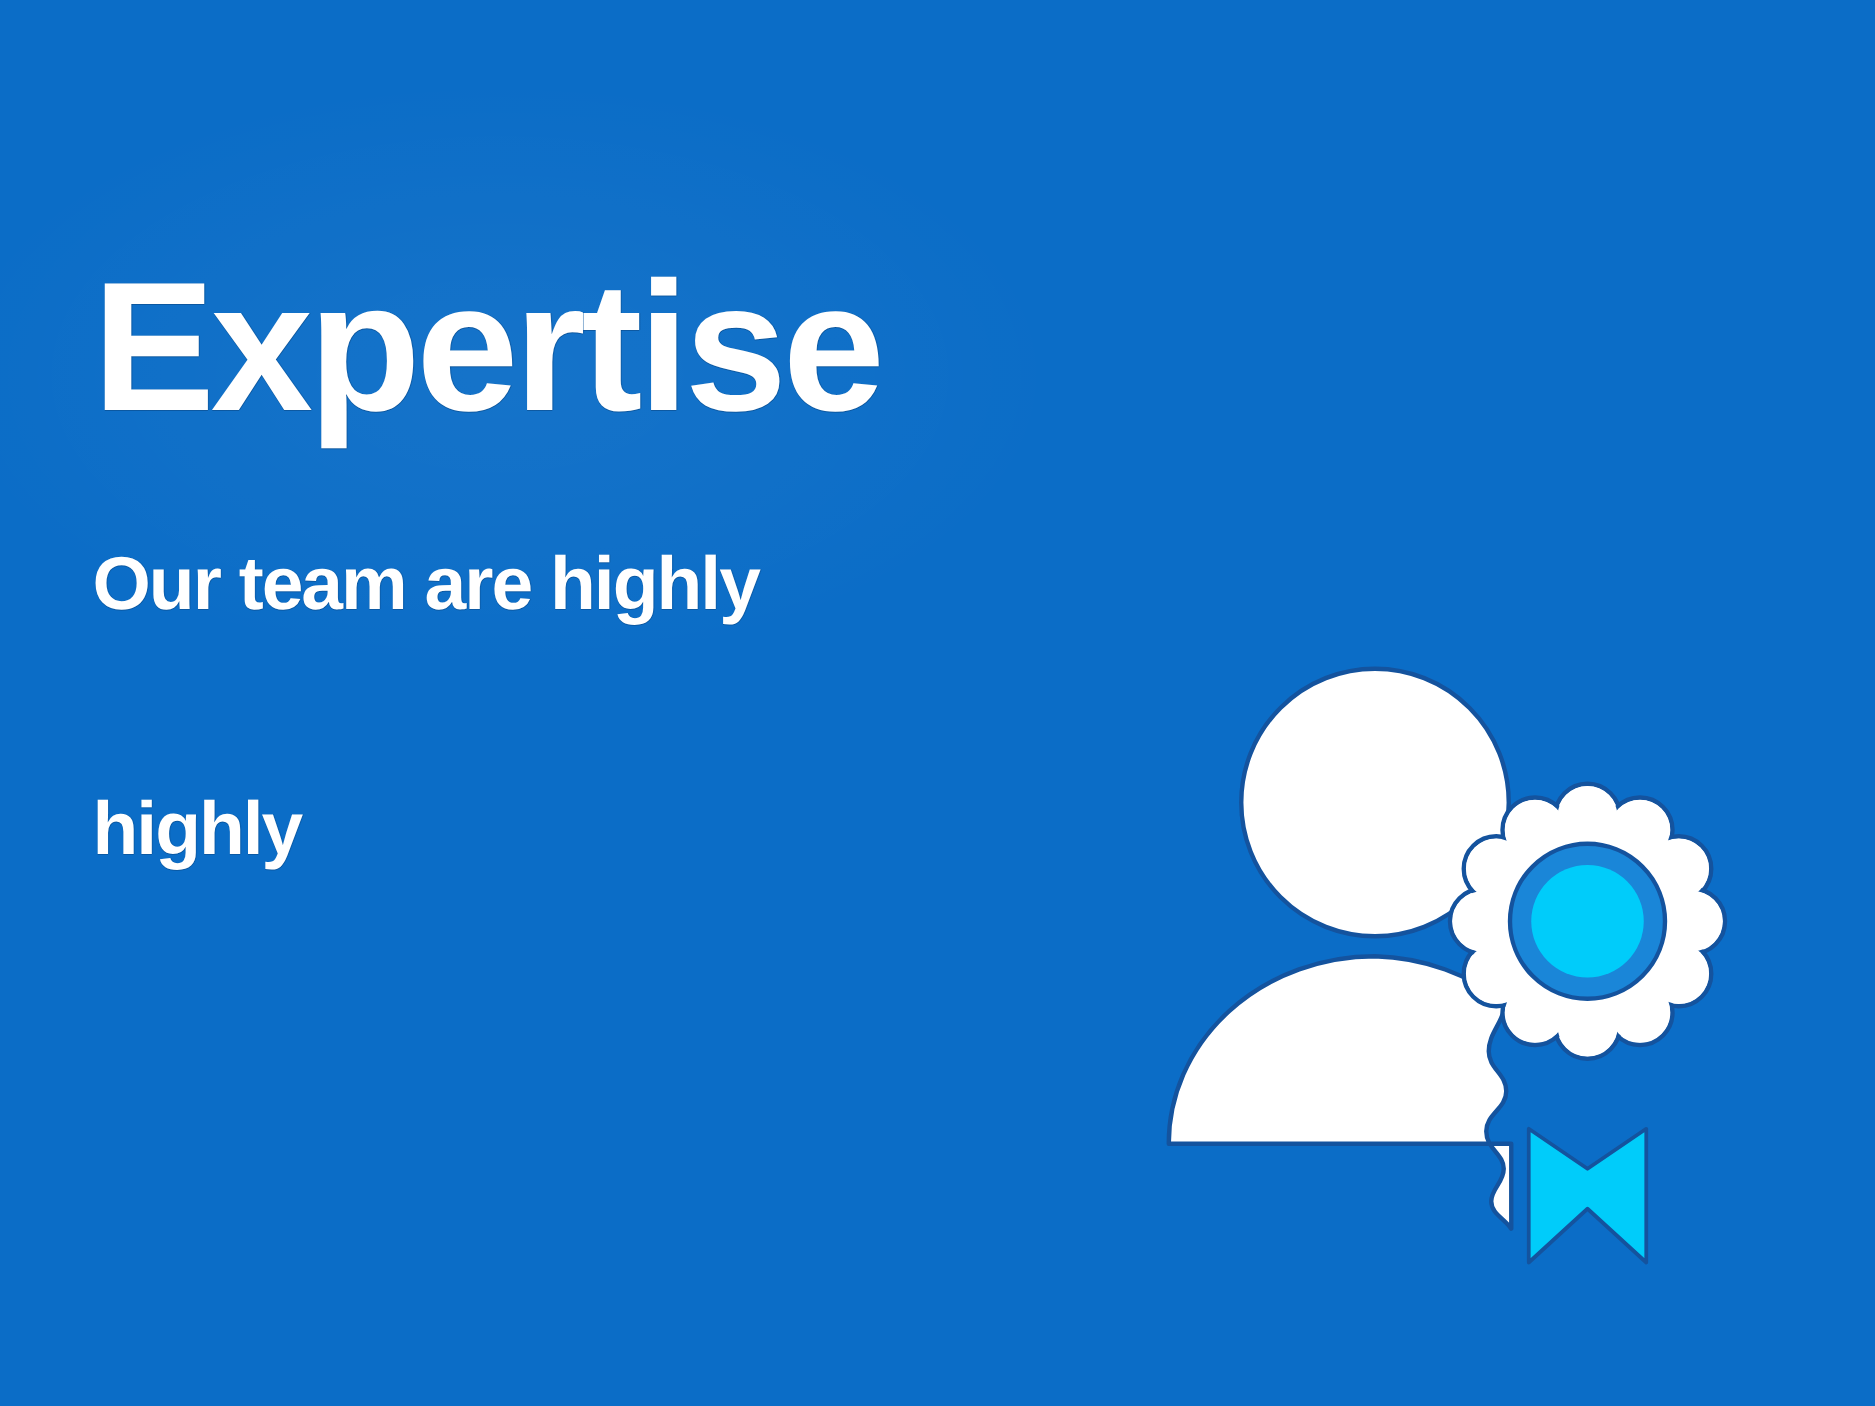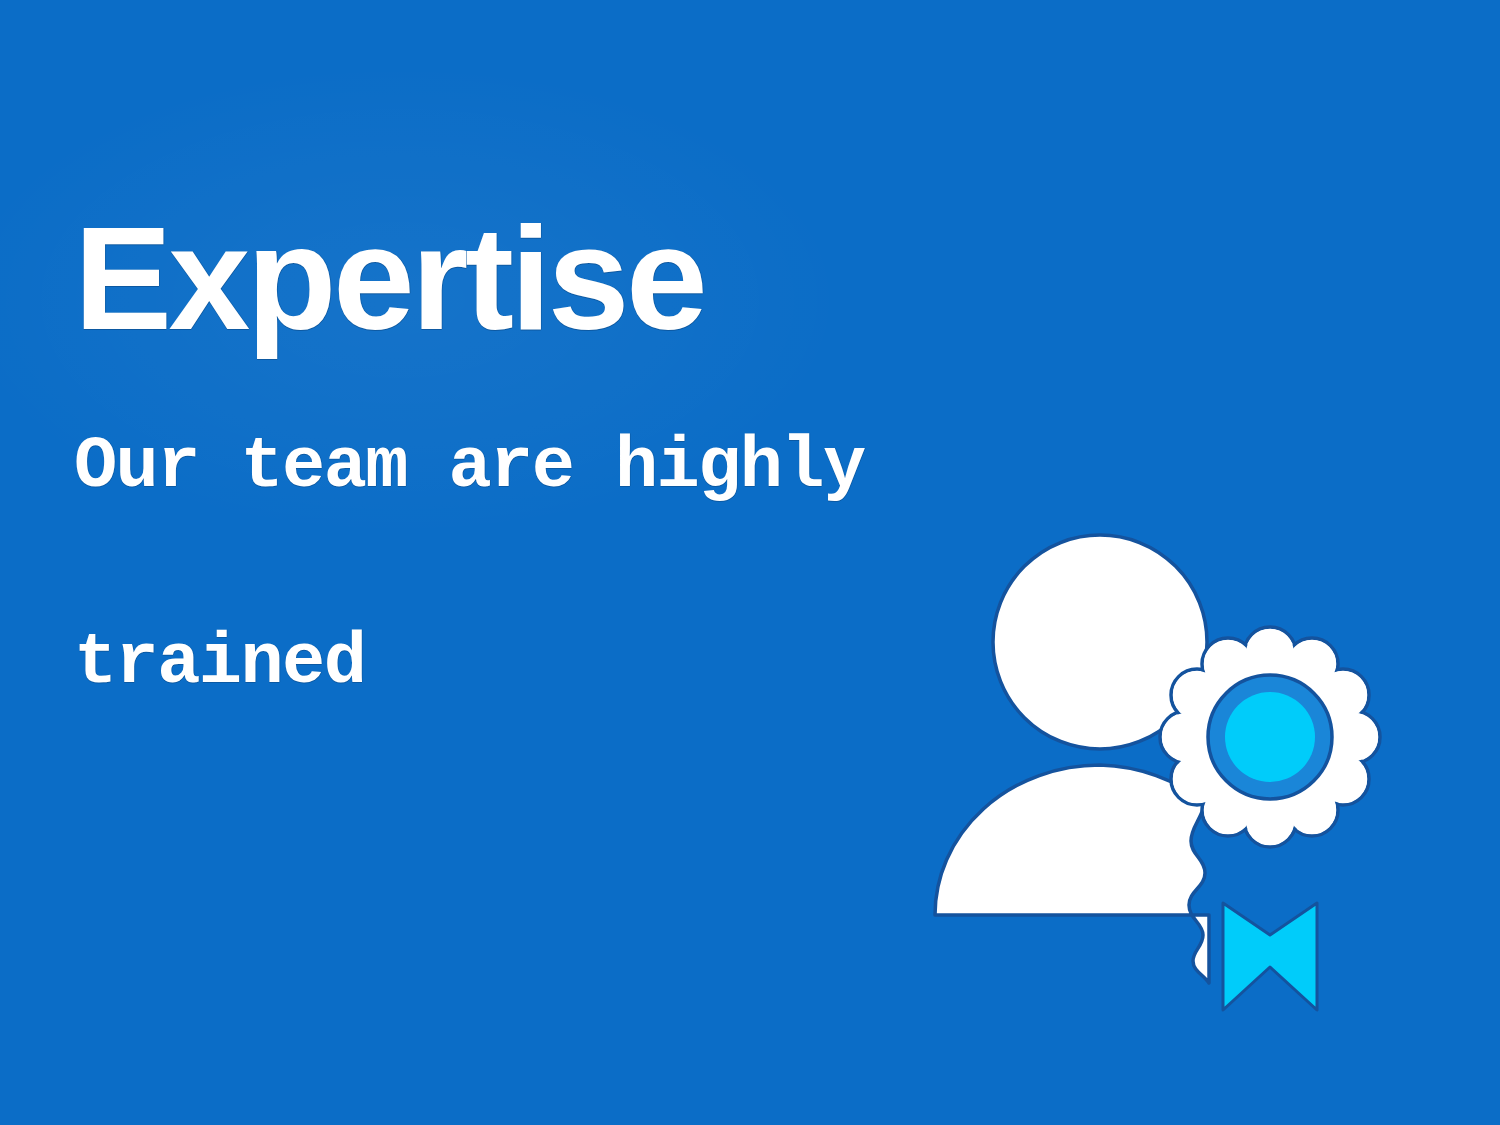--- a/index.html
+++ b/index.html
@@ -44,22 +44,22 @@
     line-height: 1.0;
     font-weight: 700;
     letter-spacing: -3.5px;
     white-space: nowrap;
     text-shadow: 0 1px 0 rgba(10,70,130,0.55), 1px 0 0 rgba(10,70,130,0.35);
   }
   #subtitle {
     margin: 0;
     padding-top: 66px;
     color: #ffffff;
-    font-family: Liberation Mono, monospace;
-    font-size: 72px;
+    font-family: Liberation Sans, sans-serif;
+    font-size: 60px;
     line-height: 98px;
     font-weight: 700;
     letter-spacing: -1.6px;
     max-width: 830px;
     text-shadow: 0 1px 0 rgba(10,70,130,0.5), 1px 0 0 rgba(10,70,130,0.3);
   }
   #icon-wrap {
     position: absolute;
     left: 905px;
     top: 505px;
@@ -78,21 +78,21 @@
 <div id="slide">
 
   <div id="bg-wash"></div>
 
   <div id="text-block">
     <h1 id="title">Expertise</h1>
 
     <p id="subtitle">
       <span>Our team are highly</span><br>
       <br>
-      <span>trained</span>
+      <span>highly</span>
     </p>
   </div>
 
   <div id="icon-wrap">
     <svg viewBox="0 0 520 530" xmlns="http://www.w3.org/2000/svg" aria-hidden="true">
       <defs>
 
         <path id="rosette" d="M 365,230
              a 26 26 0 0 1 24.9,-16.1
              a 26 26 0 0 0 22.7,-13.1

